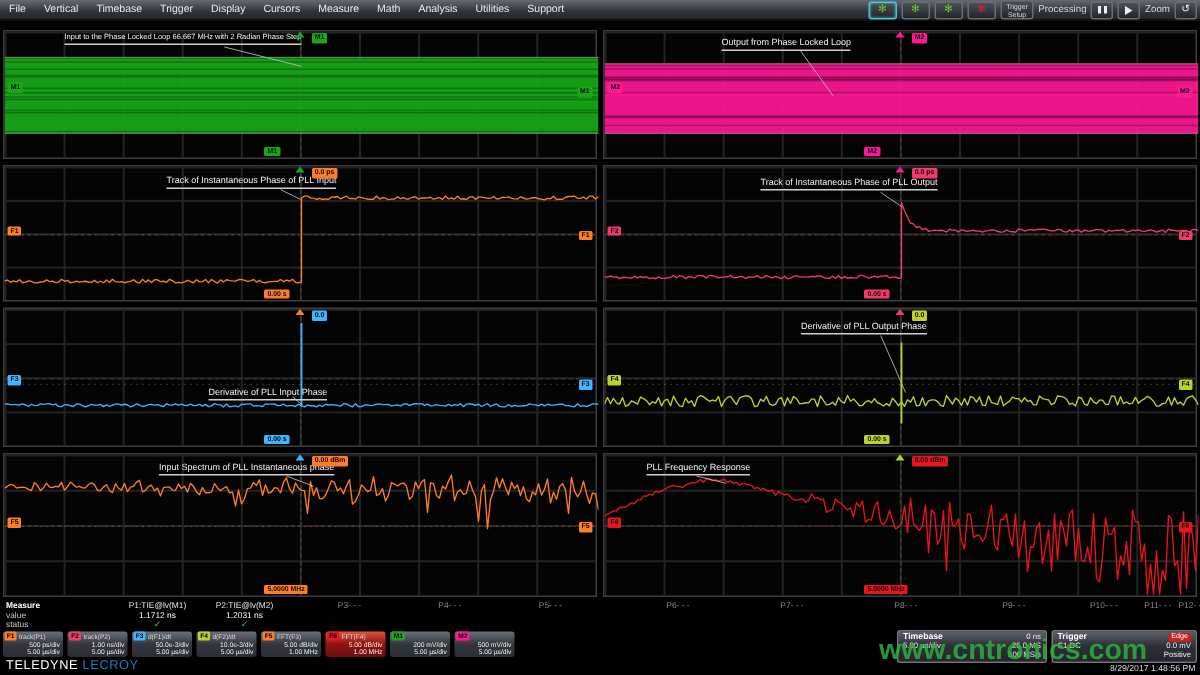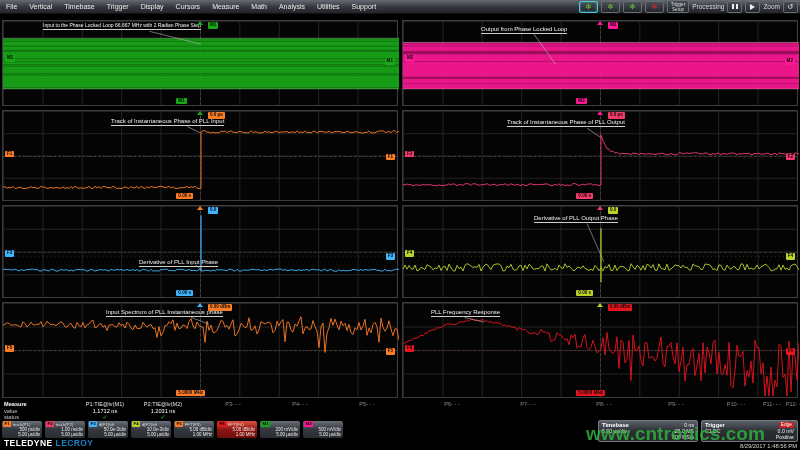--- a/index.html
+++ b/index.html
@@ -59,21 +59,21 @@
   
   .hbox{position:absolute;top:420px;height:22px;border-radius:2px;box-sizing:border-box;
     background:linear-gradient(#5c6068,#2c2f35 50%,#24262b);border:1px solid #75797f;
     padding:1px 3px;color:#ececec;font-size:5.2px;z-index:6;}
   .hrow{display:flex;justify-content:space-between;line-height:6.2px;}
   .htitle{font-size:5.8px;font-weight:bold;color:#fff;}
   .chip{background:#c22222;color:#fff;padding:0 2px;border-radius:1px;font-size:4.8px;}
   #timebase-box{left:598px;width:100px;}
   #trigger-box{left:701px;width:97px;}
   #datetime{position:absolute;right:3px;top:443px;font-size:5.8px;color:#d8d8d8;z-index:6;}
-  #branding{position:absolute;left:4px;top:438px;font-size:8.5px;font-weight:bold;letter-spacing:0.4px;z-index:6;}
+  #branding{position:absolute;left:4px;top:438px;font-size:8.5px;font-weight:normal;letter-spacing:0.4px;z-index:6;}
   #branding .td{color:#fff;}
   #branding .lc{color:#1b80c4;margin-left:3px;}
   #watermark{position:absolute;left:586px;top:423px;font-size:19px;font-weight:bold;color:#2fae3f;
     opacity:0.85;z-index:9;white-space:nowrap;}
 </style>
 </head>
 <body>
 
 <div class="menubar">
   <div style="display:flex">

